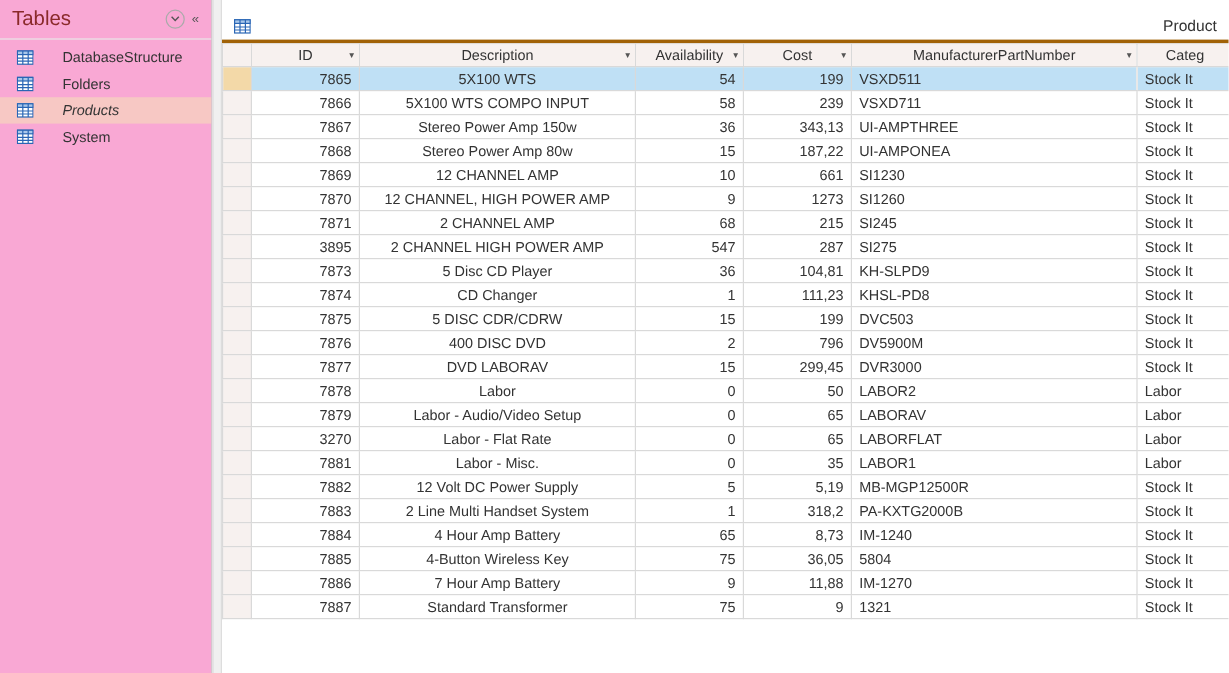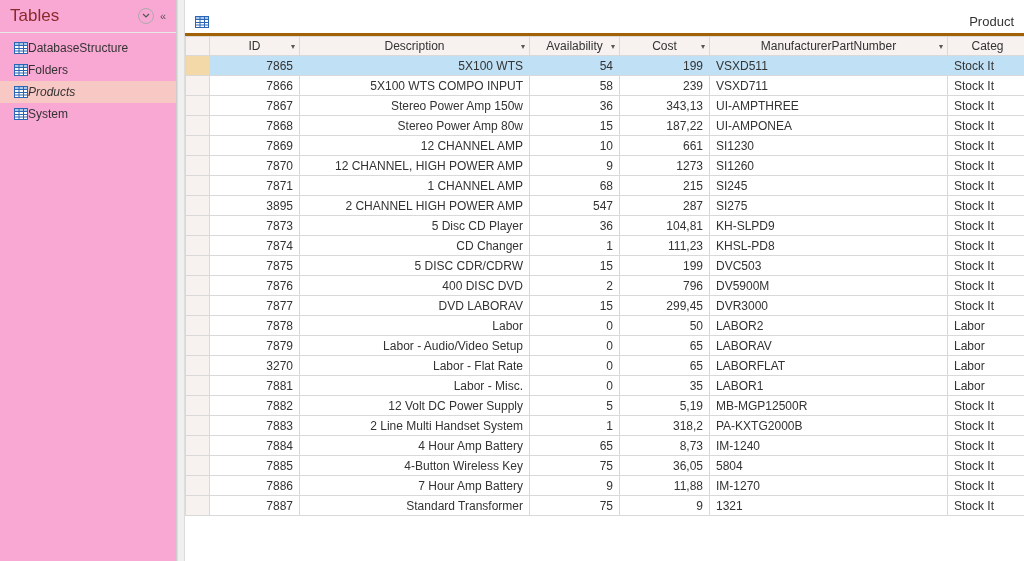--- a/index.html
+++ b/index.html
@@ -60,21 +60,21 @@
     cursor: pointer;
     padding: 0 2px;
   }
   .nav-list {
     padding: 4px 0;
   }
   .nav-item {
     display: flex;
     align-items: center;
     padding: 4px 8px 4px 14px;
-    gap: 0;
+    gap: 24px;
     cursor: pointer;
     height: 22px;
   }
   .nav-item.active {
     background: #f7c8c4;
     font-style: italic;
   }
   .table-icon {
     width: 14px;
     height: 14px;
@@ -137,21 +137,21 @@
     height: 18px;
   }
   .grid td {
     background: #fff;
   }
   .grid tr.sel td {
     background: #bfe0f5;
   }
   .col-sel { width: 24px; background:#f7f1ef !important; }
   .col-id { width: 90px; text-align: right; }
-  .col-desc { width: 230px; text-align: right; }
+  .col-desc { width: 230px; text-align: center; }
   .col-avail { width: 90px; text-align: right; }
   .col-cost { width: 90px; text-align: right; }
   .col-mpn { width: 238px; text-align: left; }
   .col-cat { width: 80px; text-align: left; }
   .th-label { display:inline-block; }
   .th-drop {
     position: absolute;
     right: 4px;
     top: 50%;
     transform: translateY(-50%);
@@ -312,21 +312,21 @@
               <td class="col-id">7870</td>
               <td class="col-desc">12 CHANNEL, HIGH POWER AMP</td>
               <td class="col-avail">9</td>
               <td class="col-cost">1273</td>
               <td class="col-mpn">SI1260</td>
               <td class="col-cat">Stock It</td>
             </tr>
             <tr>
               <td class="col-sel row-sel-cell"></td>
               <td class="col-id">7871</td>
-              <td class="col-desc">1 CHANNEL AMP</td>
+              <td class="col-desc">2 CHANNEL AMP</td>
               <td class="col-avail">68</td>
               <td class="col-cost">215</td>
               <td class="col-mpn">SI245</td>
               <td class="col-cat">Stock It</td>
             </tr>
             <tr>
               <td class="col-sel row-sel-cell"></td>
               <td class="col-id">3895</td>
               <td class="col-desc">2 CHANNEL HIGH POWER AMP</td>
               <td class="col-avail">547</td>

